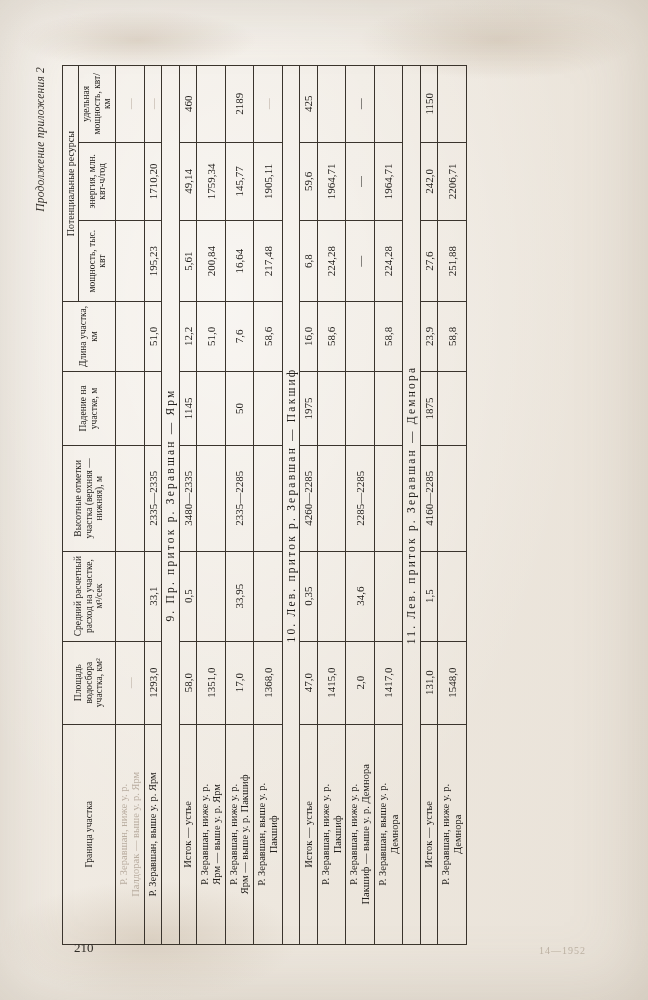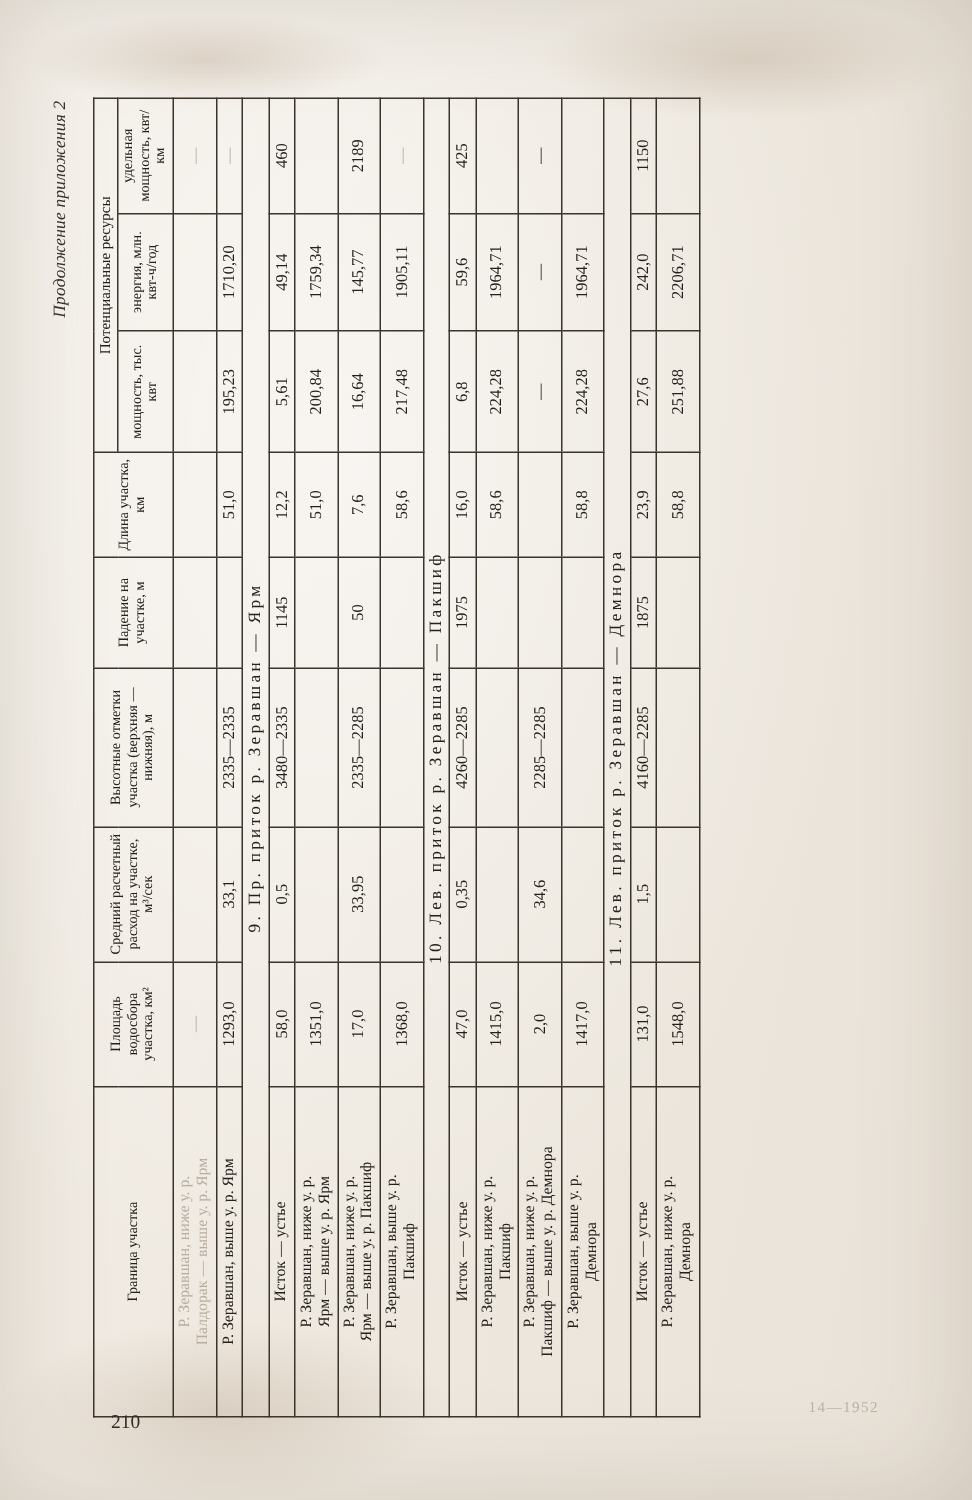--- a/index.html
+++ b/index.html
@@ -82,21 +82,21 @@
   }
   .faded{ color:#b9ada0; }
   .pgnum{
     position:absolute;
     left:74px; bottom:44px;
     font-size:13px;
     color:#2e2a25;
   }
   .footcode{
     position:absolute;
-    right:62px; bottom:56px;
+    right:62px; bottom:44px;
     font-size:10px;
     color:#bdb2a4;
     letter-spacing:1px;
   }
   
   .lbl{ text-align:left; padding-left:5px; font-size:10.5px; line-height:1.25;}
   .num{ font-size:11px; }
 </style>
 </head>
 <body>

